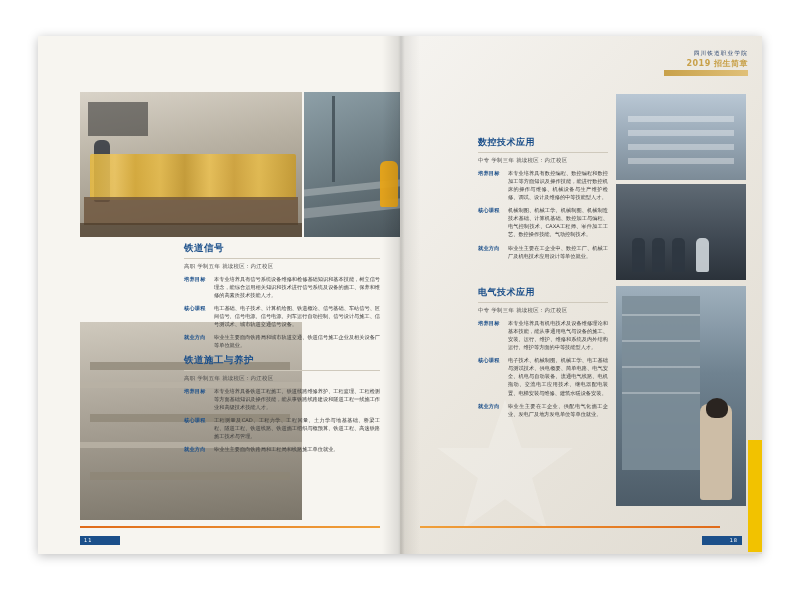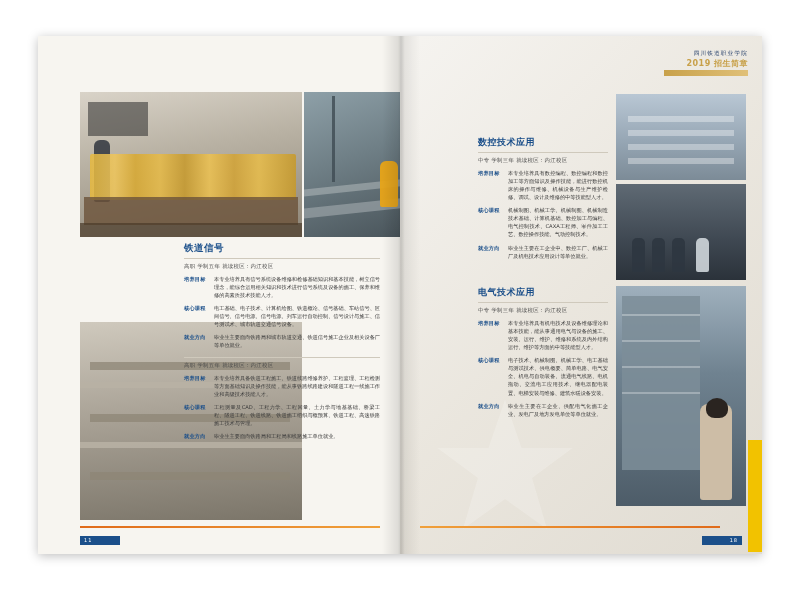--- a/index.html
+++ b/index.html
@@ -149,20 +149,21 @@
           <div class="k">核心课程</div>
           <div class="v">电工基础、电子技术、计算机绘图、铁道概论、信号基础、车站信号、区间信号、信号电源、信号电源、列车运行自动控制、信号设计与施工、信号测试术、城市轨道交通信号设备。</div>
         </div>
         <div class="kv">
           <div class="k">就业方向</div>
           <div class="v">毕业生主要面向铁路局和城市轨道交通、铁道信号施工企业及相关设备厂等单位就业。</div>
         </div>
       </div>
 
       <div class="sec sec-b">
+        <div class="sec-title">铁道施工与养护</div>
         <div class="sec-rule"></div>
         <div class="sec-meta">高职  学制五年   就读校区：内江校区</div>
         <div class="kv">
           <div class="k">培养目标</div>
           <div class="v">本专业培养具备铁道工程施工、铁道线路维修养护、工程监理、工程检测等方面基础知识及操作技能，能从事铁路线路建设和隧道工程一线施工作业和高级技术技能人才。</div>
         </div>
         <div class="kv">
           <div class="k">核心课程</div>
           <div class="v">工程测量及CAD、工程力学、工程回量、土力学与地基基础、桥梁工程、隧道工程、铁道线路、铁道施工组织与概预算、铁道工程、高速铁路施工技术与管理。</div>
         </div>

